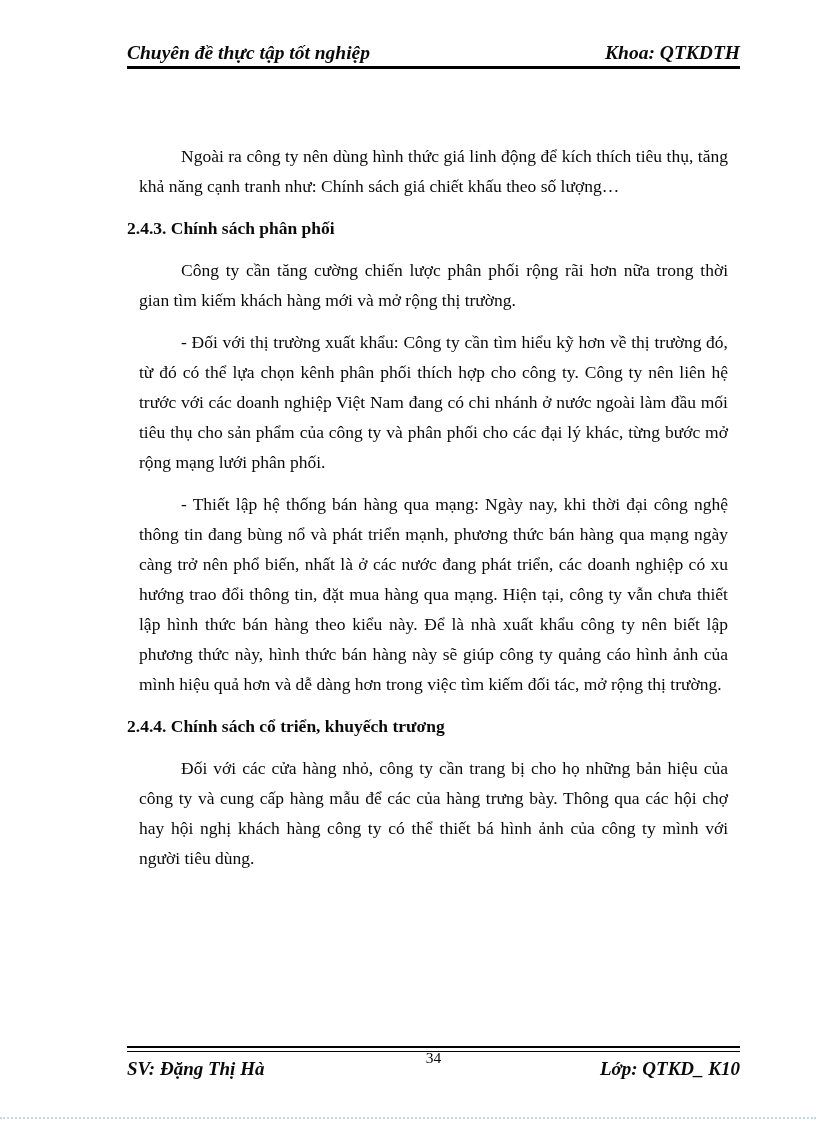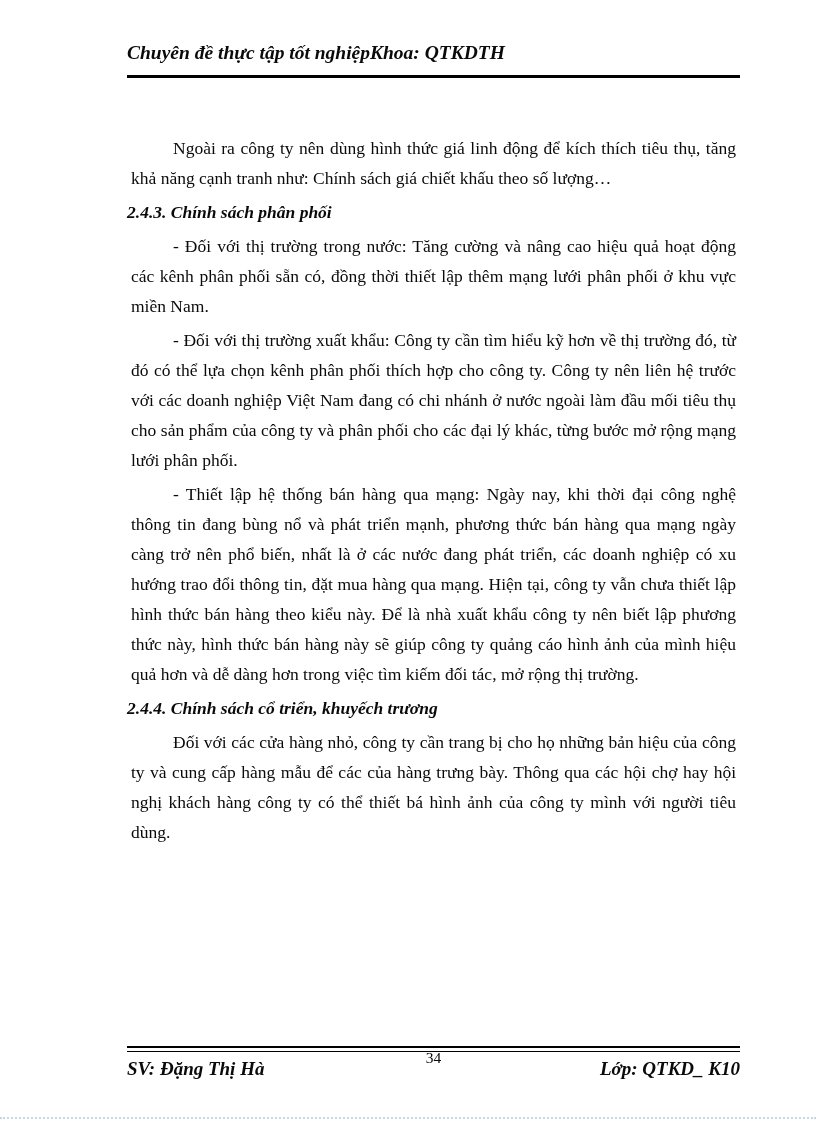--- a/index.html
+++ b/index.html
@@ -13,46 +13,46 @@
     overflow: hidden;
   }
 
   
   .page-header {
     position: absolute;
     left: 127px;
     top: 42px;
     width: 613px;
     display: flex;
+    justify-content: space-between;
     align-items: baseline;
     font-weight: bold;
     font-style: italic;
     font-size: 19.5px;
     border-bottom: 3px solid #000;
-    padding-bottom: 11px;
+    padding-bottom: 2px;
   }
 
   
   .document-body {
     position: absolute;
     left: 127px;
     top: 129px;
     width: 613px;
     font-size: 17.5px;
     line-height: 30px;
     text-align: justify;
   }
   .document-body p {
-    margin: 4px;
+    margin: 12px;
     text-indent: 42px;
   }
   .document-body .section-heading {
     margin: 0;
     font-weight: bold;
-    font-style: italic;
     text-indent: 0;
     font-size: 17.5px;
     text-align: left;
   }
 
   
   .page-footer {
     position: absolute;
     left: 127px;
     top: 1046px;
@@ -97,21 +97,21 @@
 <body>
 
 <div class="page-header">
   <span>Chuyên đề thực tập tốt nghiệp</span>
   <span>Khoa: QTKDTH</span>
 </div>
 
 <div class="document-body">
   <p>Ngoài ra công ty nên dùng hình thức giá linh động để kích thích tiêu thụ, tăng khả năng cạnh tranh như: Chính sách giá chiết khấu theo số lượng…</p>
   <p class="section-heading">2.4.3. Chính sách phân phối</p>
-  <p>- Đối với thị trường trong nước: Tăng cường và nâng cao hiệu quả hoạt động các kênh phân phối sẵn có, đồng thời thiết lập thêm mạng lưới phân phối ở khu vực miền Nam.</p>
+  <p>Công ty cần tăng cường chiến lược phân phối rộng rãi hơn nữa trong thời gian tìm kiếm khách hàng mới và mở rộng thị trường.</p>
   <p>- Đối với thị trường xuất khẩu: Công ty cần tìm hiểu kỹ hơn về thị trường đó, từ đó có thể lựa chọn kênh phân phối thích hợp cho công ty. Công ty nên liên hệ trước với các doanh nghiệp Việt Nam đang có chi nhánh ở nước ngoài làm đầu mối tiêu thụ cho sản phẩm của công ty và phân phối cho các đại lý khác, từng bước mở rộng mạng lưới phân phối.</p>
   <p>- Thiết lập hệ thống bán hàng qua mạng: Ngày nay, khi thời đại công nghệ thông tin đang bùng nổ và phát triển mạnh, phương thức bán hàng qua mạng ngày càng trở nên phổ biến, nhất là ở các nước đang phát triển, các doanh nghiệp có xu hướng trao đổi thông tin, đặt mua hàng qua mạng. Hiện tại, công ty vẫn chưa thiết lập hình thức bán hàng theo kiểu này. Để là nhà xuất khẩu công ty nên biết lập phương thức này, hình thức bán hàng này sẽ giúp công ty quảng cáo hình ảnh của mình hiệu quả hơn và dễ dàng hơn trong việc tìm kiếm đối tác, mở rộng thị trường.</p>
   <p class="section-heading">2.4.4.  Chính sách cổ triển, khuyếch trương</p>
   <p>Đối với các cửa hàng nhỏ, công ty cần trang bị cho họ những bản hiệu của công ty và cung cấp hàng mẫu để các của hàng trưng bày. Thông qua các hội chợ hay hội nghị khách hàng công ty có thể thiết bá hình ảnh của công ty mình với người tiêu dùng.</p>
 </div>
 
 <div class="page-footer">
   <div class="footer-rule"></div>
   <span class="page-number">34</span>
   <div class="footer-row">

